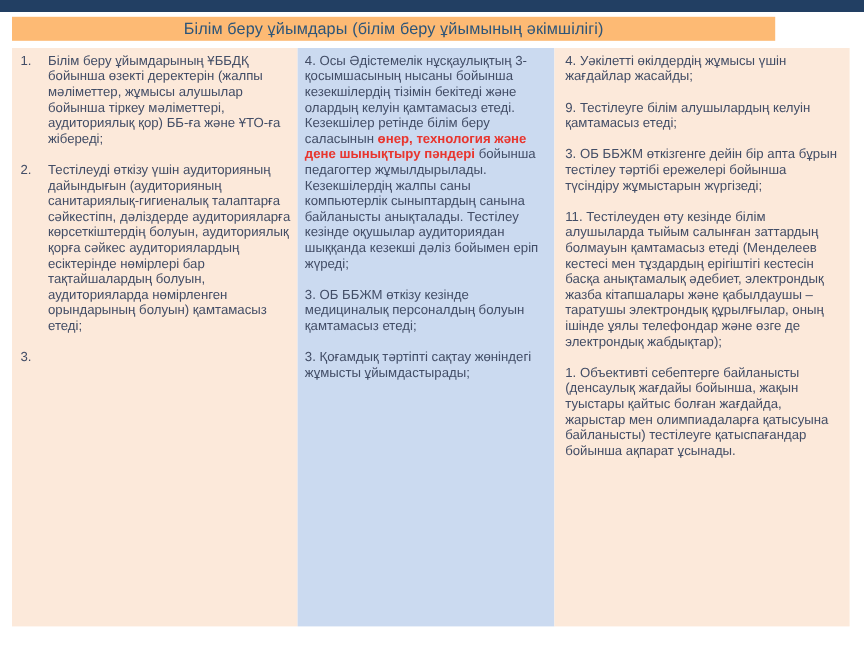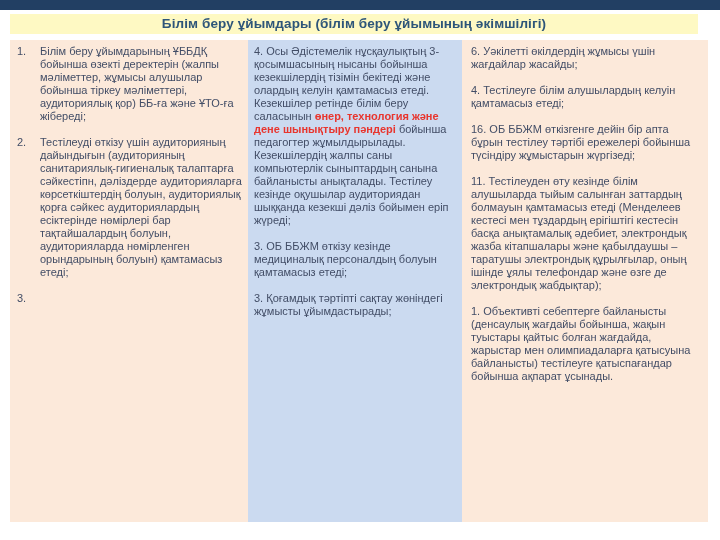--- a/index.html
+++ b/index.html
@@ -16,25 +16,25 @@
   }
   .top-bar {
     position: absolute;
     left: 0; top: 0;
     width: 720px; height: 10px;
     background: #223f63;
   }
   .title-bar {
     position: absolute;
     left: 10px; top: 14px;
-    width: 688px; height: 20px;
-    background: #fef9c3;
+    width: 636px; height: 20px;
+    background: #fdba74;
     color: #2d5579;
     font-size: 13.5px;
-    font-weight: bold;
+    font-weight: normal;
     text-align: center;
     line-height: 20px;
     letter-spacing: 0.1px;
     white-space: nowrap;
   }
   .columns {
     position: absolute;
     left: 10px; top: 40px;
     width: 698px; height: 482px;
     display: flex;
@@ -98,21 +98,21 @@
 
     <div class="col col-blue col-2">
       <div class="para">
         <span>4. Осы Әдістемелік нұсқаулықтың 3-қосымшасының нысаны бойынша кезекшілердің тізімін бекітеді және олардың келуін қамтамасыз етеді. Кезекшілер ретінде білім беру саласынын </span><span class="highlight-red">өнер, технология және дене шынықтыру пәндері</span><span> бойынша педагогтер жұмылдырылады. Кезекшілердің жалпы саны компьютерлік сыныптардың санына байланысты анықталады. Тестілеу кезінде оқушылар аудиториядан шыққанда кезекші дәліз бойымен еріп жүреді;</span>
       </div>
       <div class="para">3. ОБ ББЖМ өткізу кезінде медициналық персоналдың болуын қамтамасыз етеді;</div>
       <div class="para">3. Қоғамдық тәртіпті сақтау жөніндегі жұмысты ұйымдастырады;</div>
     </div>
 
     <div class="col col-peach col-3">
-      <div class="para">6. Уәкілетті өкілдердің жұмысы үшін жағдайлар жасайды;</div>
-      <div class="para">4. Тестілеуге білім алушылардың келуін қамтамасыз етеді;</div>
-      <div class="para">16. ОБ ББЖМ өткізгенге дейін бір апта бұрын тестілеу тәртібі ережелері бойынша түсіндіру жұмыстарын жүргізеді;</div>
+      <div class="para">4. Уәкілетті өкілдердің жұмысы үшін жағдайлар жасайды;</div>
+      <div class="para">9. Тестілеуге білім алушылардың келуін қамтамасыз етеді;</div>
+      <div class="para">3. ОБ ББЖМ өткізгенге дейін бір апта бұрын тестілеу тәртібі ережелері бойынша түсіндіру жұмыстарын жүргізеді;</div>
       <div class="para">11. Тестілеуден өту кезінде білім алушыларда тыйым салынған заттардың болмауын қамтамасыз етеді (Менделеев кестесі мен тұздардың ерігіштігі кестесін басқа анықтамалық әдебиет, электрондық жазба кітапшалары және қабылдаушы – таратушы электрондық құрылғылар, оның ішінде ұялы телефондар және өзге де электрондық жабдықтар);</div>
       <div class="para">1. Объективті себептерге байланысты (денсаулық жағдайы бойынша, жақын туыстары қайтыс болған жағдайда, жарыстар мен олимпиадаларға қатысуына байланысты) тестілеуге қатыспағандар бойынша ақпарат ұсынады.</div>
     </div>
 
   </div>
 </div>
 
 </body></html>

